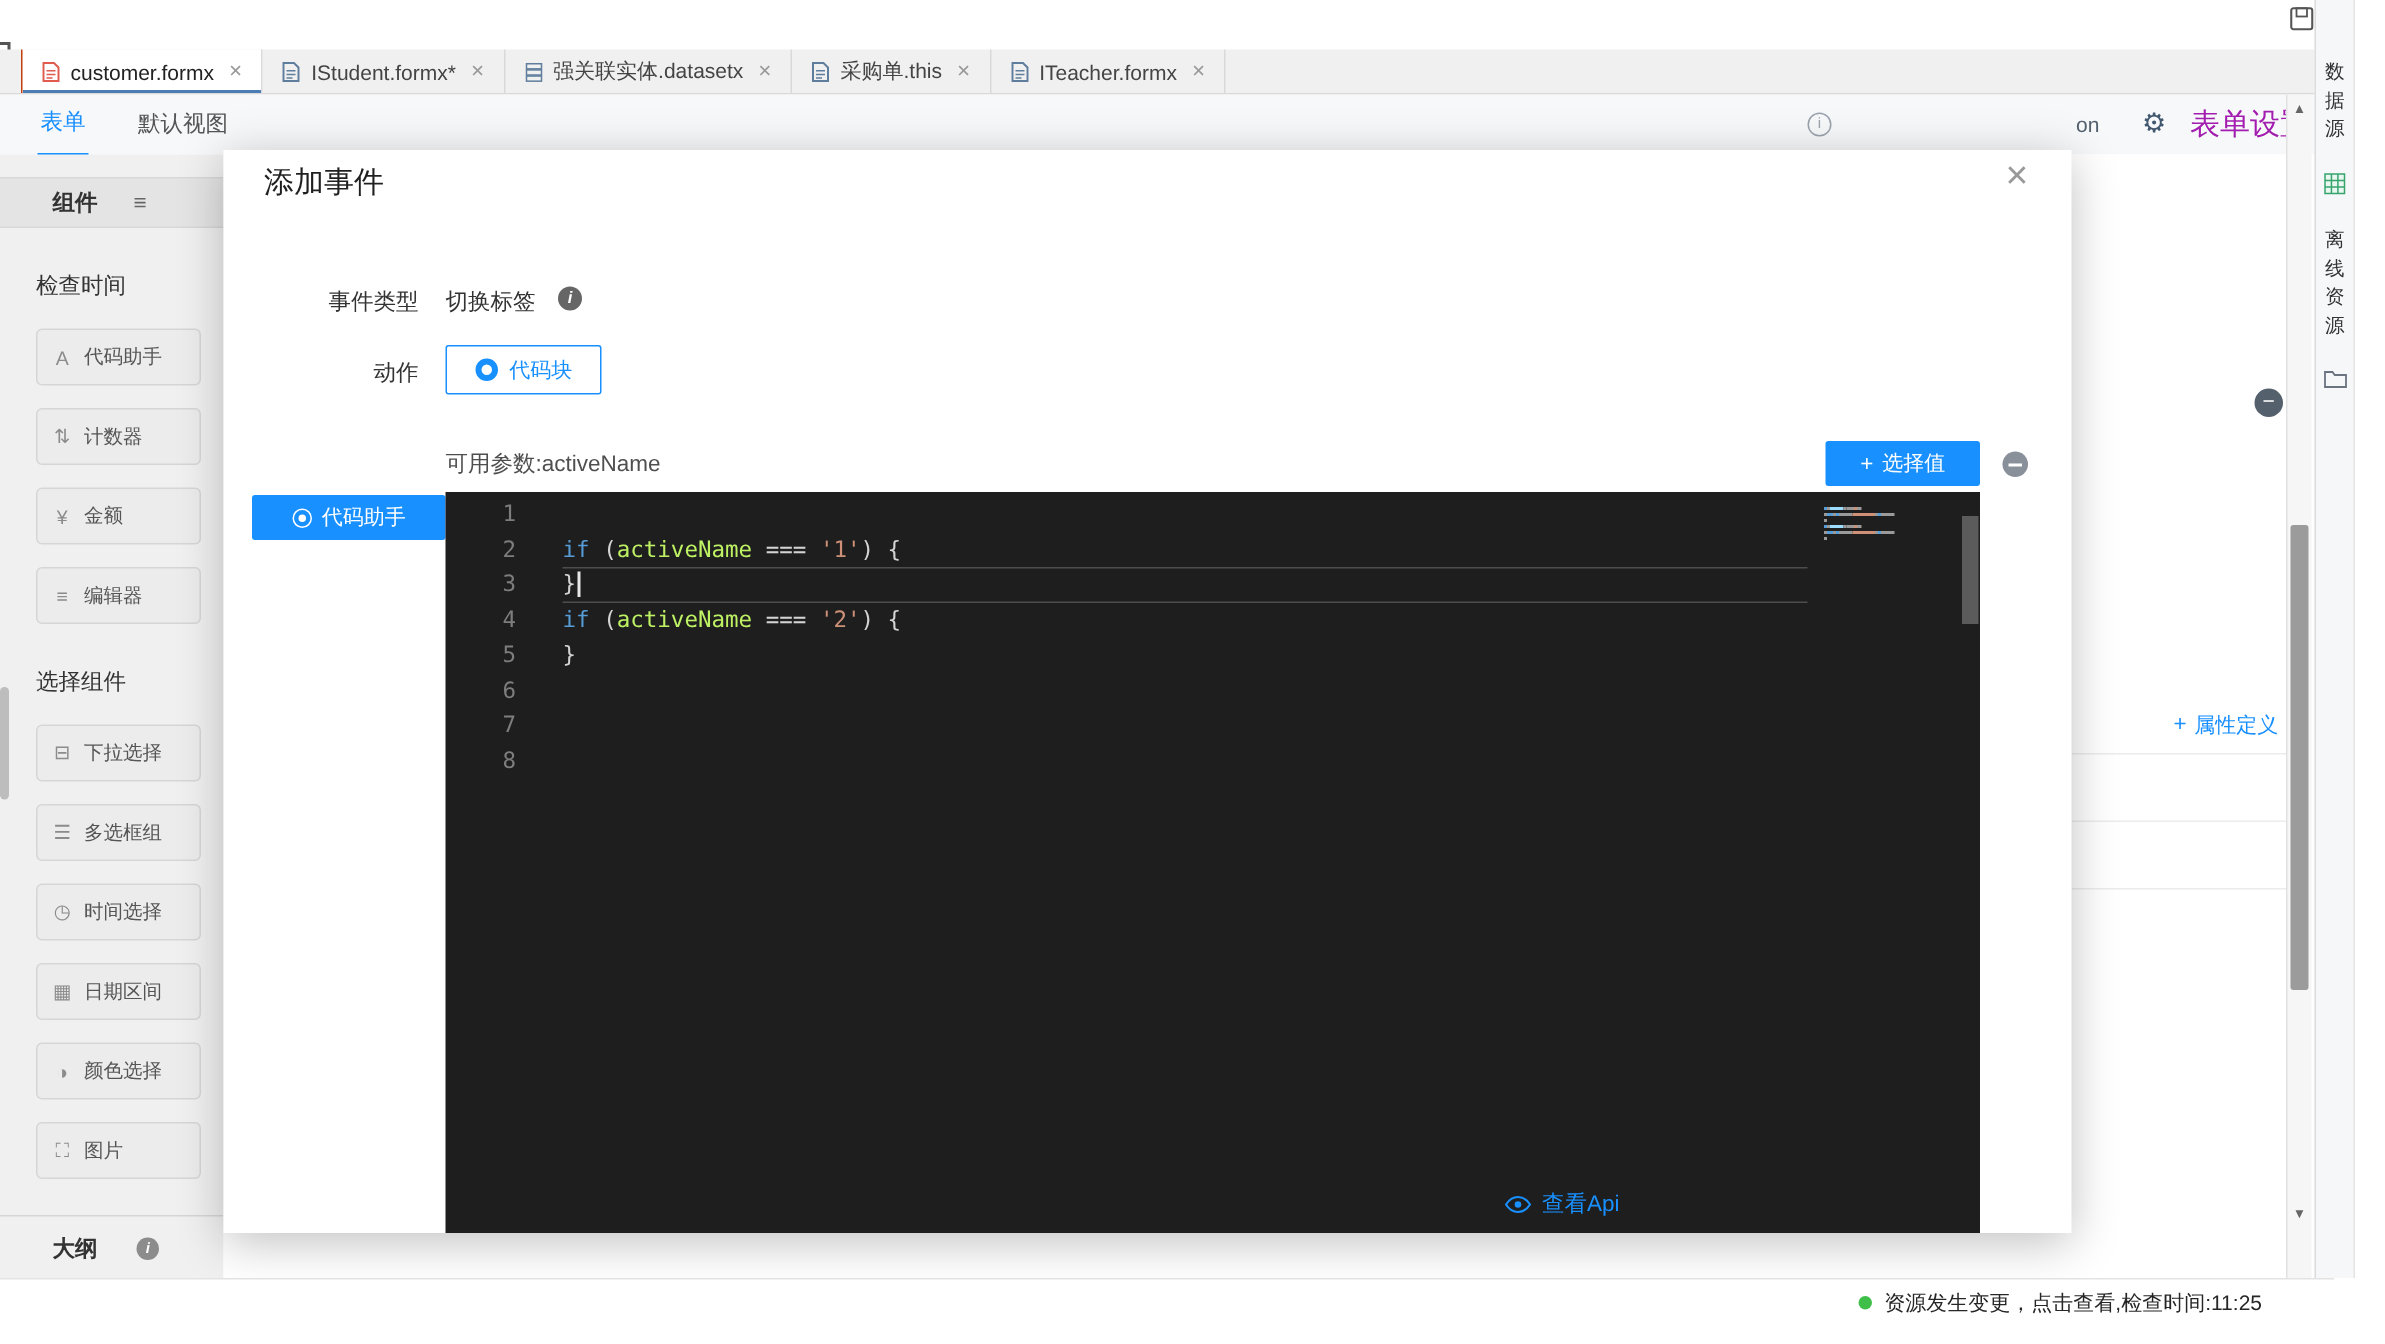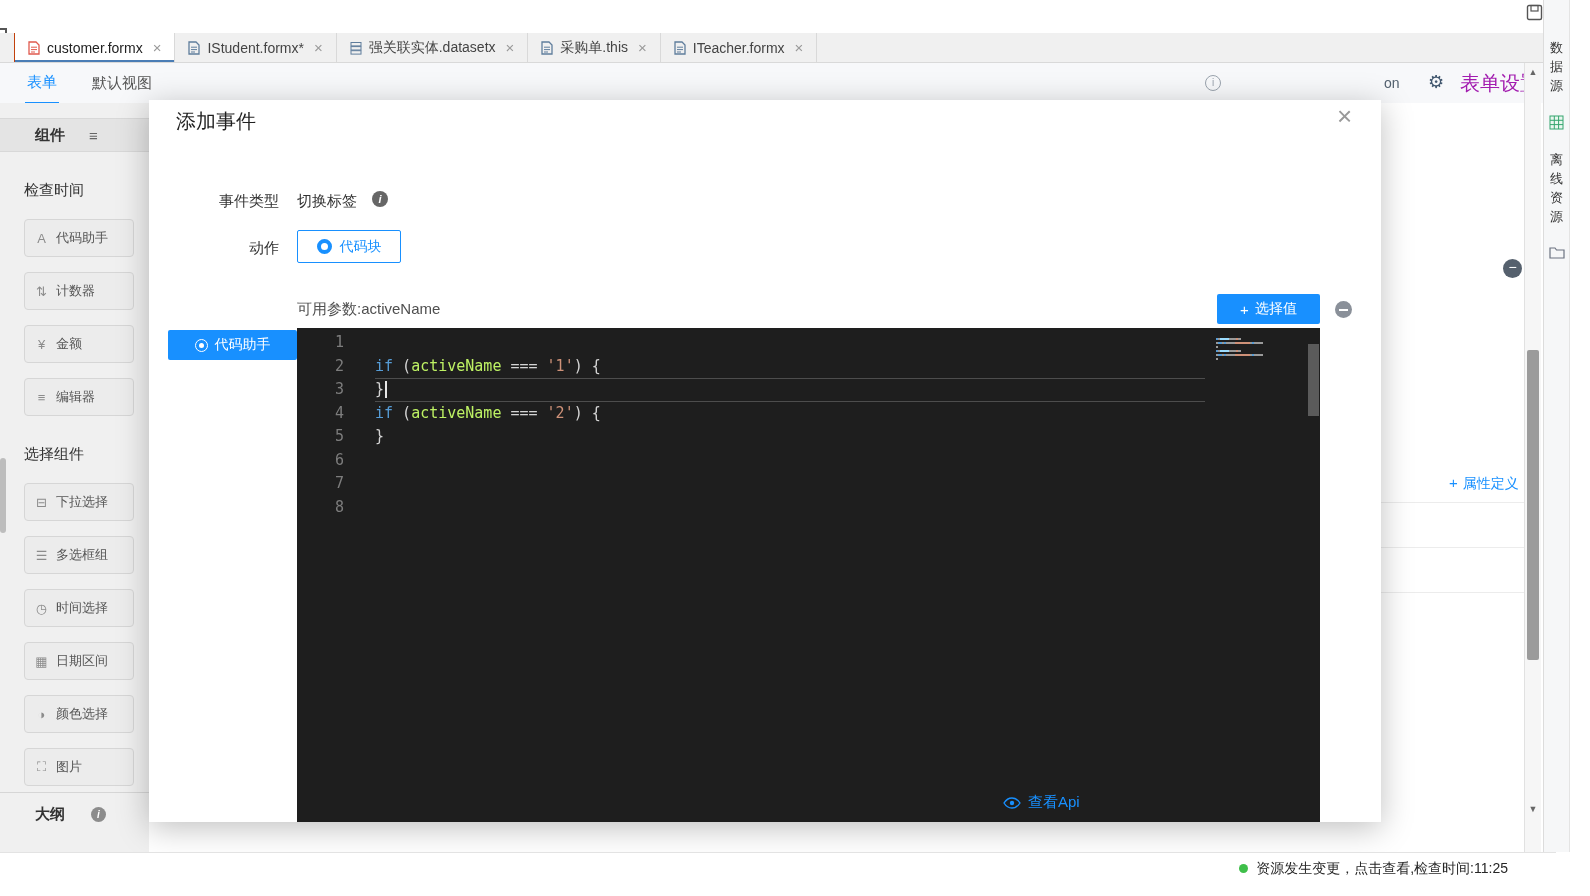--- a/index.html
+++ b/index.html
@@ -38,21 +38,21 @@
   .comp-header{margin-top:15px;height:34px;background:#e4e4e4;border-top:1px solid #d8d8d8;
                border-bottom:1px solid #d8d8d8;display:flex;align-items:center;padding-left:35px;gap:24px;
                font-size:15px;font-weight:bold;color:#333}
   .comp-header .burger{font-weight:normal;color:#666;font-size:15px}
   .group-title{margin:29px 0 0 24px;font-size:15px;color:#333;font-weight:500;height:18px}
   .comp-item{width:110px;height:38px;margin:15px 0 0 24px;background:#ececec;border:1px solid #d6d6d6;
              border-radius:4px;display:flex;align-items:center;gap:7px;padding-left:9px;
              font-size:13px;color:#555;white-space:nowrap}
   .group-title + .comp-item{margin-top:20px}
   .ci-icon{width:15px;color:#8c8c8c;font-size:13px;text-align:center;flex:0 0 auto}
-  .outline{margin-top:6px;border-top:1px solid #d6d6d6;padding:12px 0 0 35px;display:flex;gap:26px;
+  .outline{margin-top:24px;border-top:1px solid #d6d6d6;padding:12px 0 0 35px;display:flex;gap:26px;
            align-items:center;font-size:15px;font-weight:bold;color:#333}
   .oinfo{width:15px;height:15px;border-radius:50%;background:#8c8c8c;color:#fff;font-size:10px;
          line-height:15px;text-align:center;font-weight:bold;font-style:italic}
   .side-thumb{position:absolute;left:0;top:355px;width:6px;height:75px;background:#bdbdbd;border-radius:3px}
 
   
   .main-bg{position:absolute;left:149px;top:103px;width:1232px;height:749px;background:#fff}
   .right-panel{position:absolute;left:1381px;top:103px;width:143px;height:749px;background:#fff;overflow:hidden}
   .attr-def{position:absolute;left:68px;top:372px;color:#1890ff;font-size:14px;display:flex;gap:5px;white-space:nowrap}
   .rline{position:absolute;left:0;width:100%;height:1px;background:#ececec}

